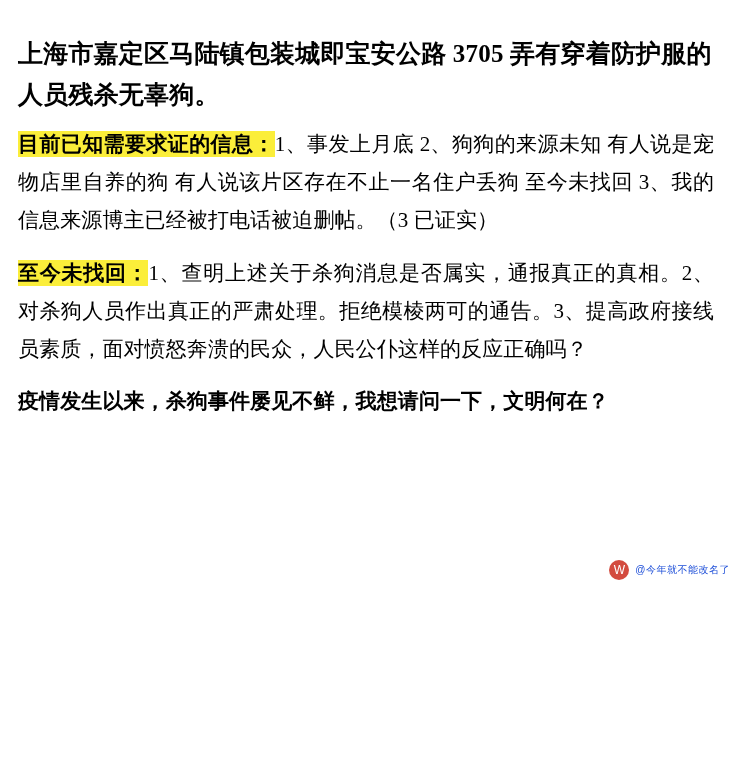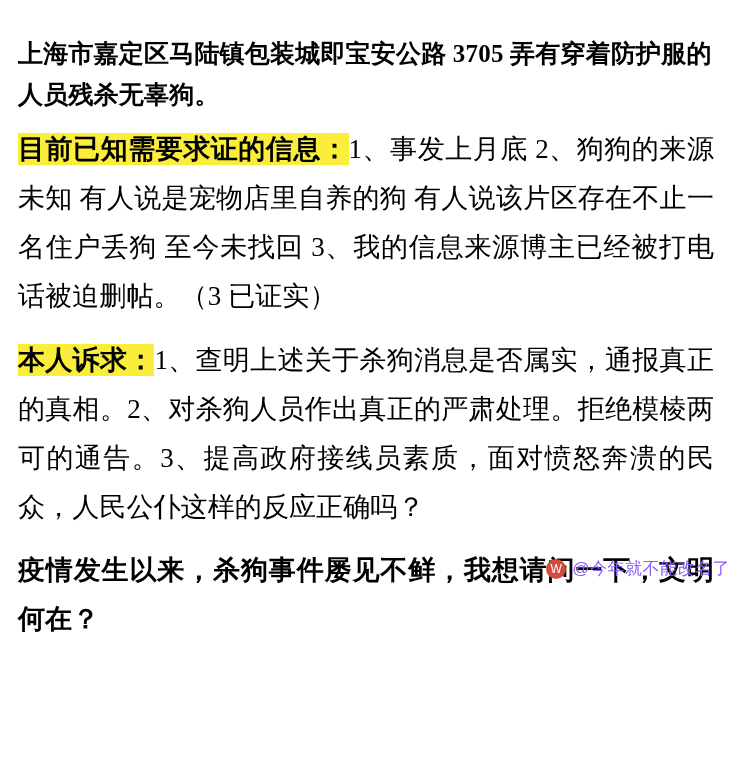--- a/index.html
+++ b/index.html
@@ -23,21 +23,21 @@
     position: relative;
   }
   .title {
     font-size: 25px;
     font-weight: bold;
     line-height: 1.62;
     letter-spacing: 0.2px;
     margin: 0 0 10px 0;
   }
   .para {
-    font-size: 27px;
+    font-size: 21px;
     line-height: 1.82;
     margin: 0 16px 14px 0;
     text-align: justify;
     letter-spacing: 0.1px;
   }
   .para.tight {
     margin-bottom: 12px;
     font-weight: bold;
   }
   .hl {
@@ -60,40 +60,40 @@
     height: 20px;
     border-radius: 50%;
     background: #d34b3f;
     color: #ffffff;
     font-size: 12px;
     line-height: 20px;
     text-align: center;
     font-family: "Liberation Sans", sans-serif;
   }
   .weibo-user {
-    font-size: 17px;
-    color: #8b5cf6;
+    font-size: 10px;
+    color: #1d4ed8;
     font-family: "Liberation Sans", sans-serif;
     letter-spacing: 0.5px;
   }
 </style>
 </head>
 <body>
 
 <div class="page">
 
   <h1 class="title">上海市嘉定区马陆镇包装城即宝安公路 3705 弄有穿着防护服的人员残杀无辜狗。</h1>
 
   <p class="para">
     <span class="hl">目前已知需要求证的信息：</span><span>1、事发上月底 2、狗狗的来源未知  有人说是宠物店里自养的狗  有人说该片区存在不止一名住户丢狗  至今未找回 3、我的信息来源博主已经被打电话被迫删帖。（3 已证实）</span>
   </p>
 
 
   <p class="para">
-    <span class="hl">本人诉求：</span><span>1、查明上述关于杀狗消息是否属实，通报真正的真相。2、对杀狗人员作出真正的严肃处理。拒绝模棱两可的通告。3、提高政府接线员素质，面对愤怒奔溃的民众，人民公仆这样的反应正确吗？</span>
+    <span class="hl">至今未找回：</span><span>1、查明上述关于杀狗消息是否属实，通报真正的真相。2、对杀狗人员作出真正的严肃处理。拒绝模棱两可的通告。3、提高政府接线员素质，面对愤怒奔溃的民众，人民公仆这样的反应正确吗？</span>
   </p>
 
   <p class="para tight">疫情发生以来，杀狗事件屡见不鲜，我想请问一下，文明何在？</p>
 
   <div class="footer">
     <span class="weibo-badge">W</span>
     <span class="weibo-user">@今年就不能改名了</span>
   </div>
 
 </div>

